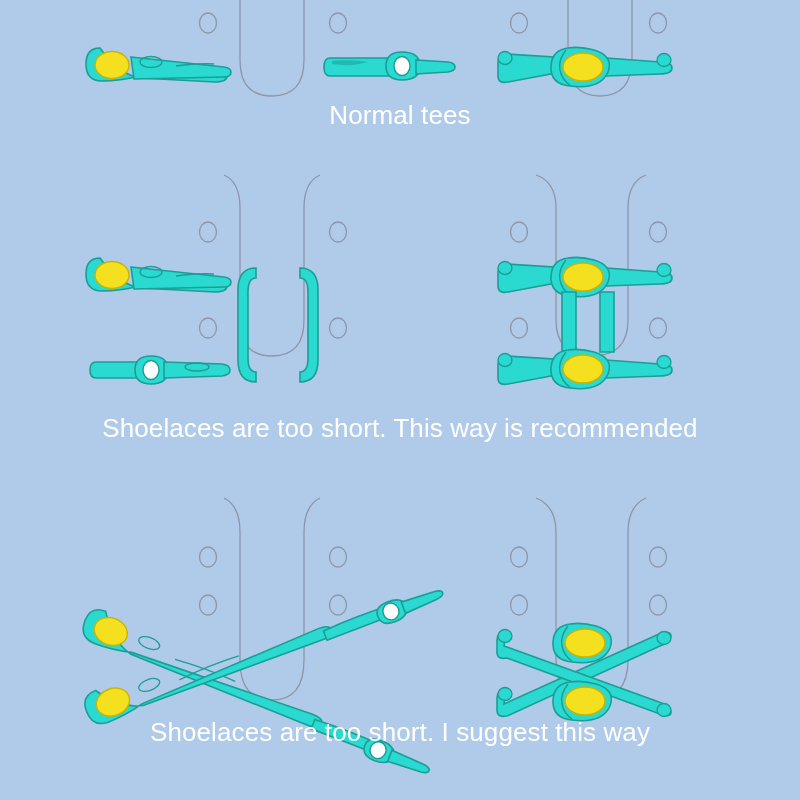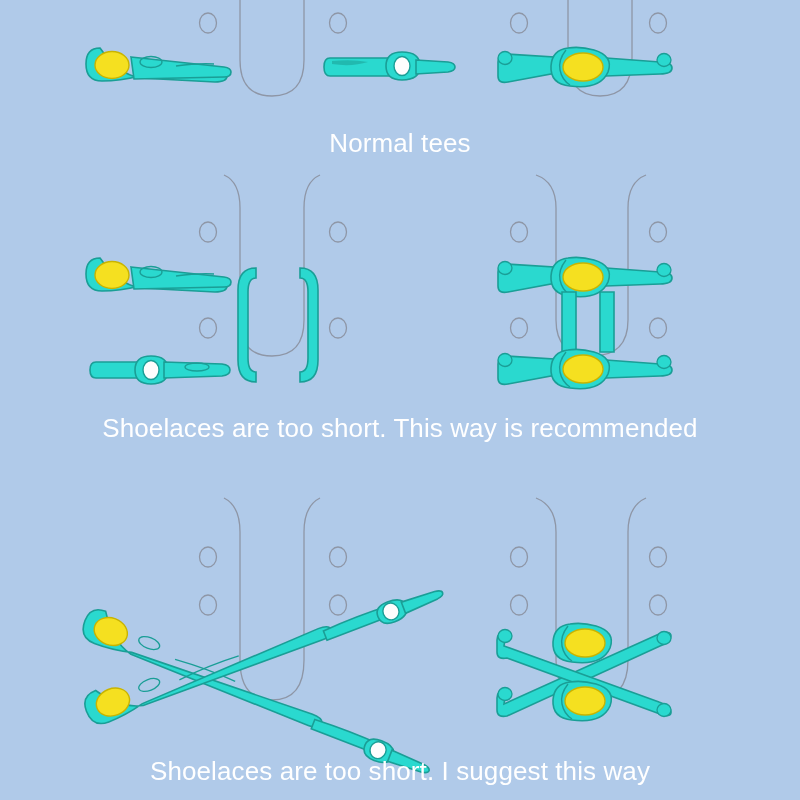--- a/index.html
+++ b/index.html
@@ -31,23 +31,23 @@
     position: absolute;
     color: #ffffff;
     font-family: "Liberation Sans", sans-serif;
     font-weight: 400;
     white-space: nowrap;
     letter-spacing: 0.1px;
     text-align: center;
     width: 100%;
     left: 0;
   }
-  #caption-row-1 { top: 100px; font-size: 26px; margin-top: 28px; }
+  #caption-row-1 { top: 100px; font-size: 26px; }
   #caption-row-2 { top: 413px; font-size: 26px; }
-  #caption-row-3 { top: 756px; font-size: 26px; }
+  #caption-row-3 { top: 717px; font-size: 26px; }
 </style>
 </head>
 <body>
 
 <div id="infographic">
 
   <svg class="layer" viewBox="0 0 800 800" xmlns="http://www.w3.org/2000/svg">
 
     <defs>
 

